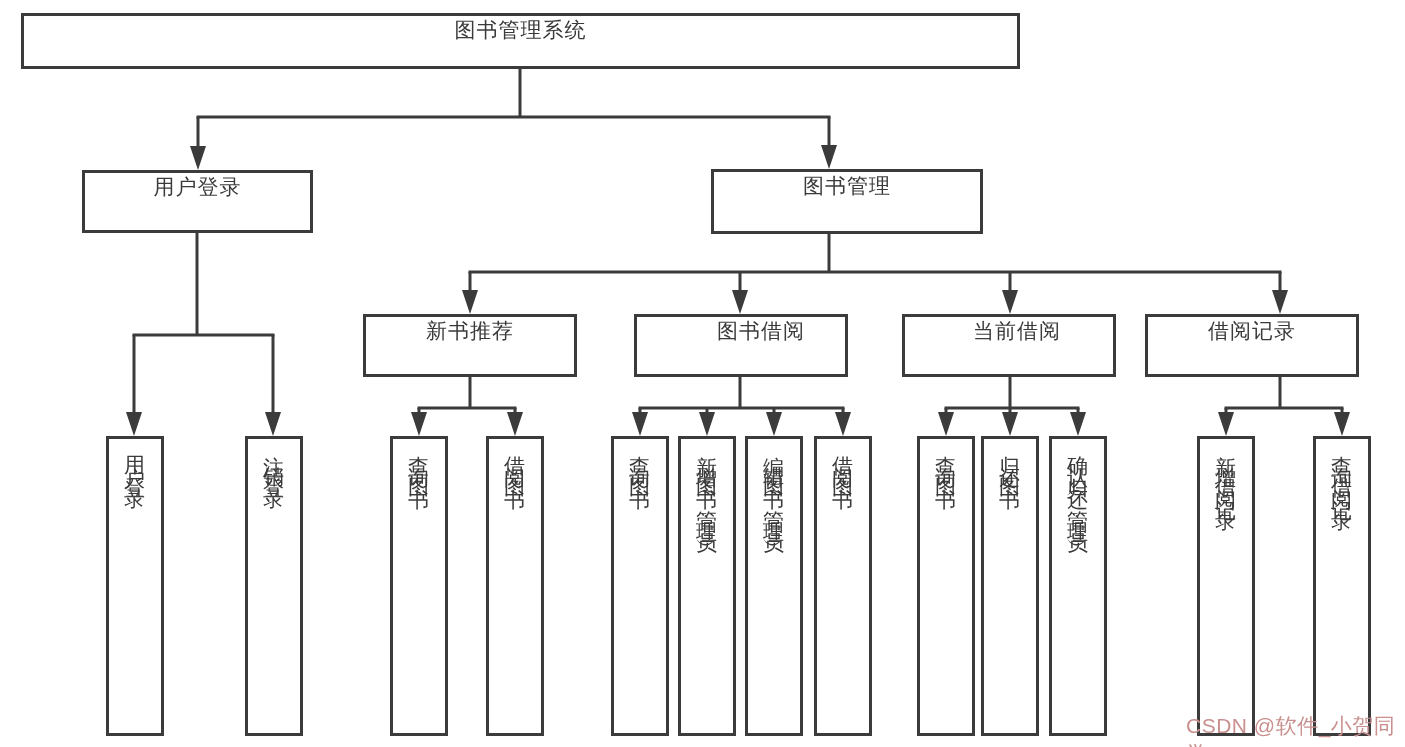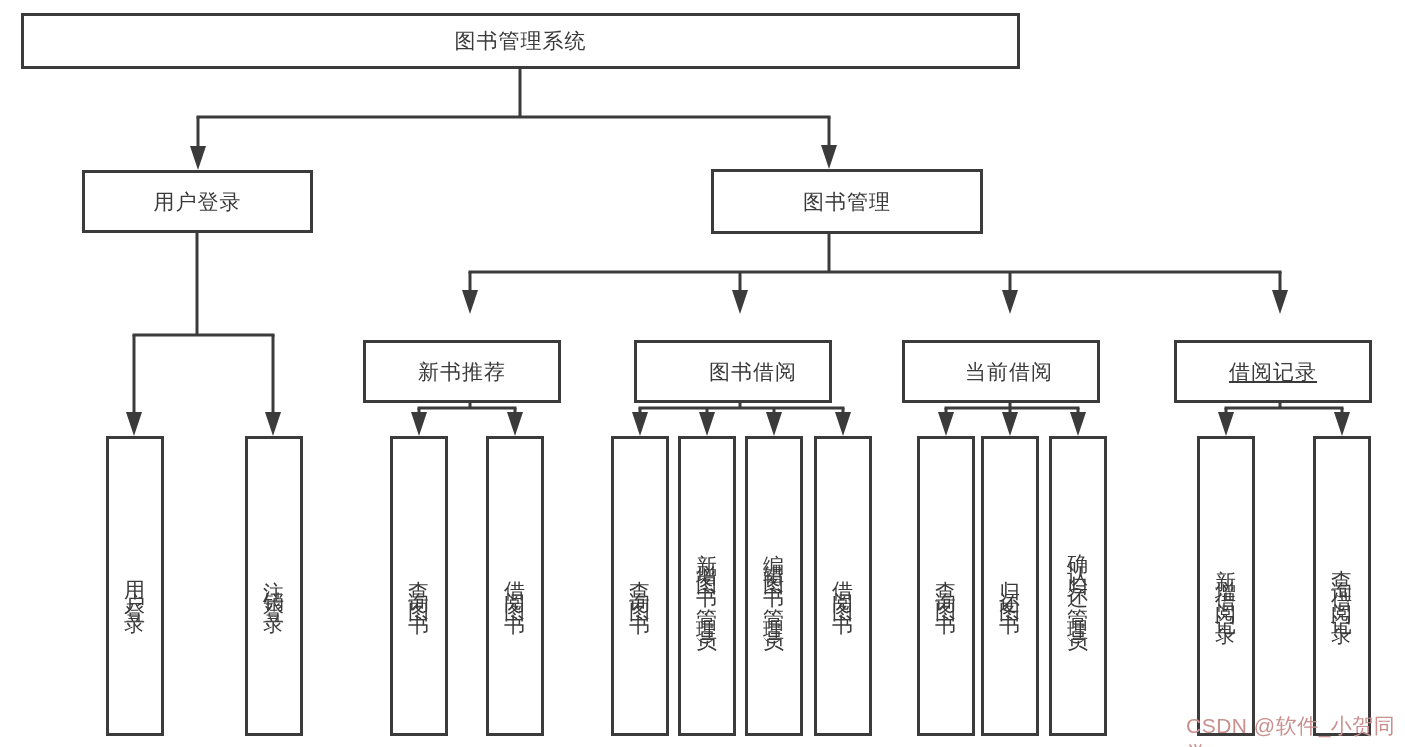--- a/index.html
+++ b/index.html
@@ -11,35 +11,34 @@
   * { margin: 0; padding: 0; box-sizing: border-box; }
   html, body { width: 1405px; height: 747px; background: var(--background); overflow: hidden; }
   body { font-family: "Liberation Sans", "DejaVu Sans", sans-serif; color: var(--text); }
   #canvas { position: relative; width: 1405px; height: 747px; }
   #connectors { position: absolute; left: 0; top: 0; }
   .node {
     position: absolute;
     border: 3px solid var(--line);
     background: var(--background);
     display: flex;
-    align-items: center;
     justify-content: center;
     font-size: 21px;
     letter-spacing: 1px;
     color: var(--text);
     z-index: 2;
   }
   .root-node  { left: 21px;  top: 13px;  width: 999px; height: 56px; }
   .l2-user    { left: 82px;  top: 170px; width: 231px; height: 63px; }
   .l2-book    { left: 711px; top: 169px; width: 272px; height: 65px; }
-  .mid        { top: 314px; width: 198px; height: 63px; margin-top: 26px; }
+  .mid        { top: 314px; width: 214px; height: 63px; }
   .mid-0 { left: 363px; }
   .mid-1 { left: 634px; padding-left: 40px; }
   .mid-2 { left: 902px; padding-left: 16px; }
-  .mid-3 { left: 1174px; text-decoration: underline; }
+  .mid-3 { left: 1145px; }
   .leaf { top: 436px; width: 58px; height: 300px; }
   .vtext {
     writing-mode: vertical-rl;
     text-orientation: mixed;
     font-size: 21px;
     line-height: 1;
     letter-spacing: 11px;
     white-space: nowrap;
   }
   .watermark {

